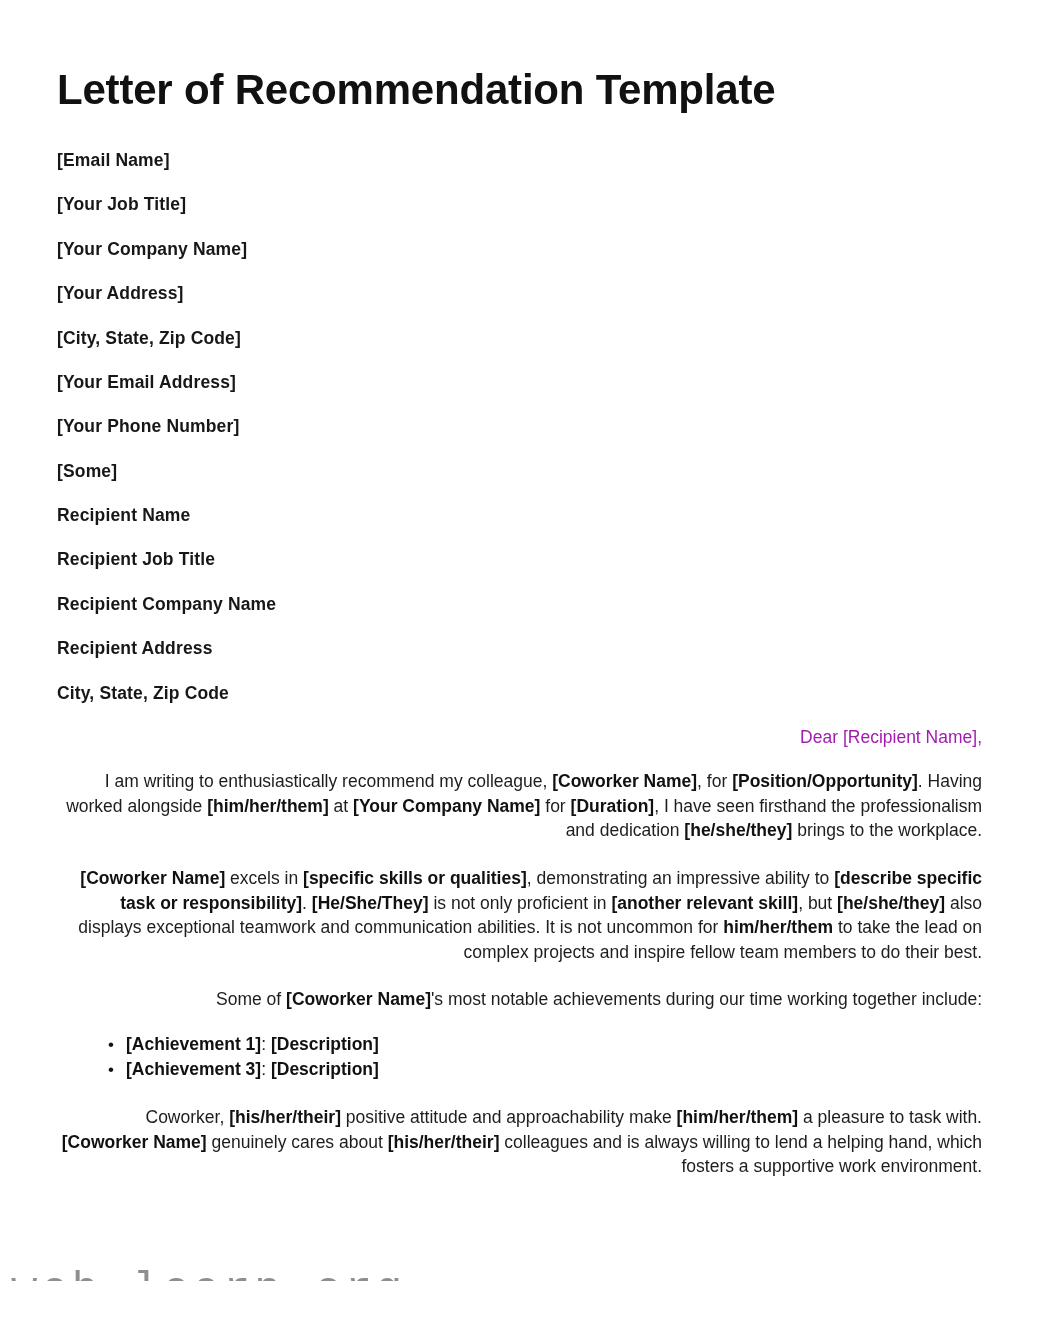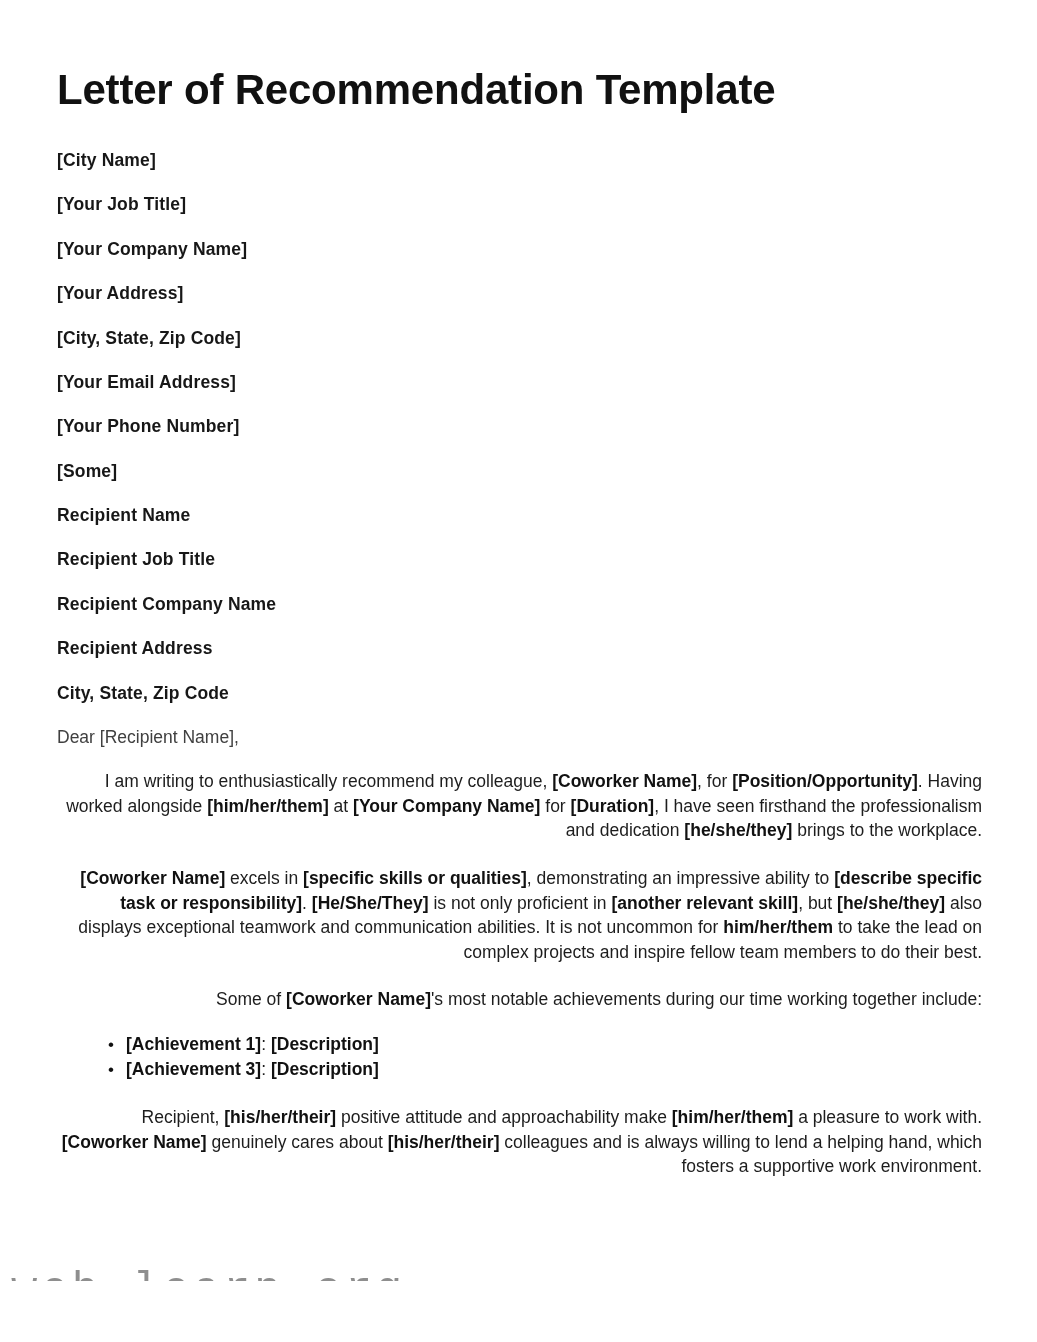--- a/index.html
+++ b/index.html
@@ -44,24 +44,25 @@
     padding-top: 26px;
     line-height: 1.05;
     letter-spacing: 0.15px;
   }
   .addr-line.first {
     padding-top: 38px;
   }
   .salutation {
     font-size: 17.5px;
     font-weight: normal;
-    color: #404040;
+    color: #a21caf;
     margin: 0;
     padding-top: 26px;
     line-height: 1.05;
+    text-align: right;
   }
   .body-par {
     font-size: 17.5px;
     font-weight: normal;
     color: #1d1d1d;
     margin: 0;
     padding-top: 23px;
     line-height: 24.6px;
     text-align: right;
   }
@@ -104,21 +105,21 @@
 </style>
 </head>
 <body>
 
 <div class="page">
   <div class="content">
 
     <h1 class="doc-title">Letter of Recommendation Template</h1>
 
     <div id="sender-block">
-        <p class="addr-line first">[City Name]</p>
+        <p class="addr-line first">[Email Name]</p>
         <p class="addr-line">[Your Job Title]</p>
         <p class="addr-line">[Your Company Name]</p>
         <p class="addr-line">[Your Address]</p>
         <p class="addr-line">[City, State, Zip Code]</p>
         <p class="addr-line">[Your Email Address]</p>
         <p class="addr-line">[Your Phone Number]</p>
         <p class="addr-line">[Some]</p>
       </div>
 
     <div id="recipient-block">
@@ -135,18 +136,18 @@
 
     <p class="body-par"><b>[Coworker Name]</b><span> excels in </span><b>[specific skills or qualities]</b><span>, demonstrating an impressive ability to </span><b>[describe specific task or responsibility]</b><span>. </span><b>[He/She/They]</b><span> is not only proficient in </span><b>[another relevant skill]</b><span>, but </span><b>[he/she/they]</b><span> also displays exceptional teamwork and communication abilities. It is not uncommon for </span><b>him/her/them</b><span> to take the lead on complex projects and inspire fellow team members to do their best.</span></p>
 
     <p class="body-par"><span>Some of </span><b>[Coworker Name]</b><span>'s most notable achievements during our time working together include:</span></p>
 
     <ul class="bullets" id="achievements-list">
         <li class="bullet"><b>[Achievement 1]</b><span>: </span><b>[Description]</b></li>
         <li class="bullet"><b>[Achievement 3]</b><span>: </span><b>[Description]</b></li>
       </ul>
 
-    <p class="body-par"><span>Recipient, </span><b>[his/her/their]</b><span> positive attitude and approachability make </span><b>[him/her/them]</b><span> a pleasure to work with. </span><b>[Coworker Name]</b><span> genuinely cares about </span><b>[his/her/their]</b><span> colleagues and is always willing to lend a helping hand, which fosters a supportive work environment.</span></p>
+    <p class="body-par"><span>Coworker, </span><b>[his/her/their]</b><span> positive attitude and approachability make </span><b>[him/her/them]</b><span> a pleasure to task with. </span><b>[Coworker Name]</b><span> genuinely cares about </span><b>[his/her/their]</b><span> colleagues and is always willing to lend a helping hand, which fosters a supportive work environment.</span></p>
 
   </div>
 
   <div class="watermark">web-learn.org</div>
 </div>
 
 </body></html>

